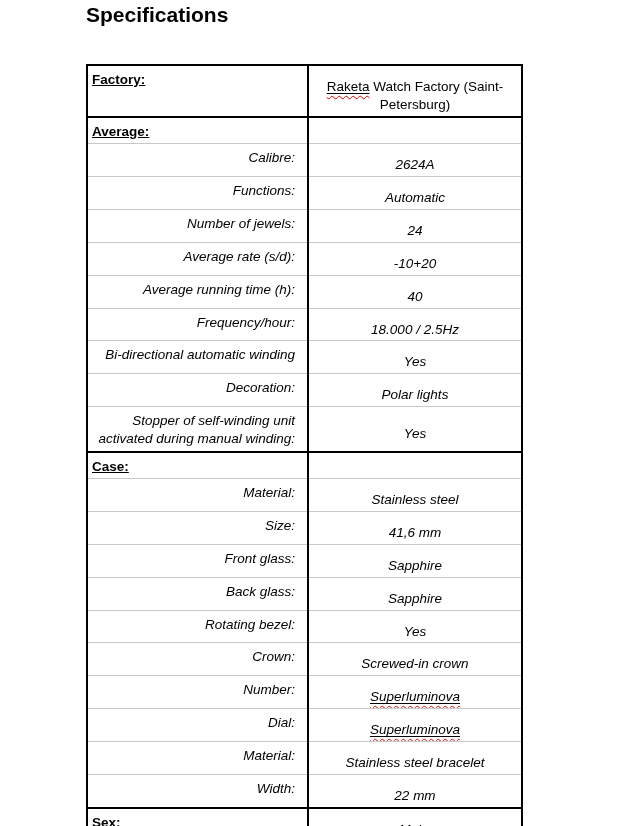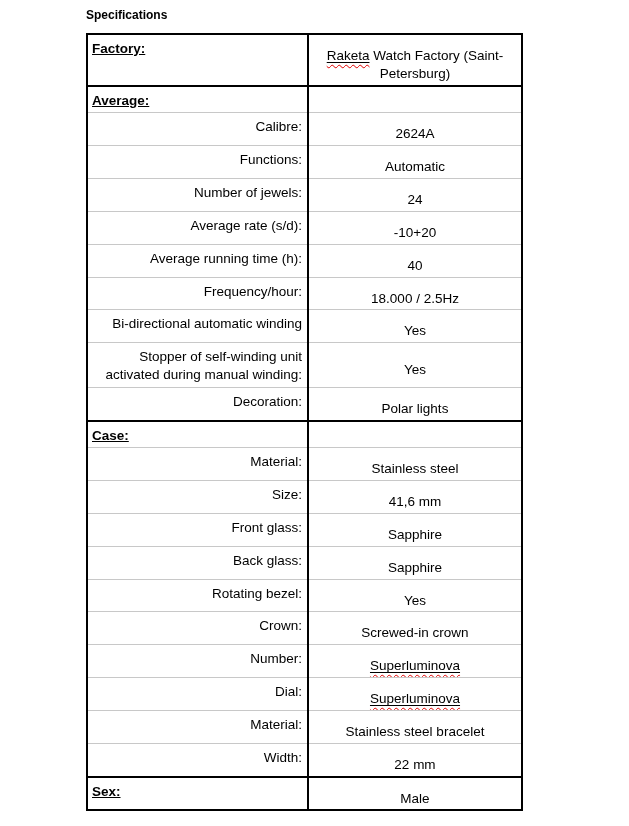--- a/index.html
+++ b/index.html
@@ -2,40 +2,40 @@
 <html><head>
 <meta charset="utf-8">
 <style>
   html,body{margin:0;padding:0;}
   body{
     width:629px;height:826px;background:#ffffff;
     font-family:"Liberation Sans","DejaVu Sans",sans-serif;
     color:#000000;position:relative;overflow:hidden;
   }
   .doc{position:absolute;left:86px;top:7px;width:437px;}
-  .doc-title{font-size:12px;font-weight:bold;margin:0 0 10px 0;line-height:16px;}
+  .doc-title{font-size:21px;font-weight:bold;margin:0 0 41px 0;line-height:16px;}
   table.spec{
     border-collapse:collapse;width:435px;table-layout:fixed;
     border:2px solid #000000;
   }
   table.spec col.c-label{width:221px;}
   table.spec col.c-value{width:214px;}
   td{font-size:13.5px;line-height:1.32;overflow:hidden;}
   td.label-cell{
     border-right:2px solid #000000;
     text-align:right;vertical-align:top;
-    padding:5px 5px 3px 4px;
+    padding:5px 12px 3px 4px;
   }
   td.value-cell{
     text-align:center;vertical-align:middle;
     padding:12px 6px 2px 6px;
   }
   tr.item{height:27px;}
   tr.section{height:25px;}
-  tr.item td{border-top:1px solid #c8c8c8;}
+  tr.item td{border-top:1px solid #c8c8c8;font-style:italic;}
   tr.section td{border-top:2px solid #000000;}
   tr.section td.label-cell{
     text-align:left;font-weight:bold;text-decoration:underline;
   }
   .misspelled{
     text-decoration:underline solid #000000;
     text-underline-offset:2px;
   }
   .misspelled .wavy{
     text-decoration:underline wavy #e00000;
@@ -85,26 +85,26 @@
         </tr>
         <tr class="item">
           <td class="label-cell"><span>Frequency/hour:</span></td>
           <td class="value-cell"><span>18.000 / 2.5Hz</span></td>
         </tr>
         <tr class="item">
           <td class="label-cell"><span>Bi-directional automatic winding</span></td>
           <td class="value-cell"><span>Yes</span></td>
         </tr>
         <tr class="item">
+          <td class="label-cell"><span>Decoration:</span></td>
+          <td class="value-cell"><span>Polar lights</span></td>
+        </tr>
+        <tr class="item">
           <td class="label-cell"><span>Stopper of self-winding unit activated during manual winding:</span></td>
           <td class="value-cell"><span>Yes</span></td>
-        </tr>
-        <tr class="item">
-          <td class="label-cell"><span>Decoration:</span></td>
-          <td class="value-cell"><span>Polar lights</span></td>
         </tr>
         <tr class="section">
           <td class="label-cell"><span>Case:</span></td>
           <td class="value-cell"></td>
         </tr>
         <tr class="item">
           <td class="label-cell"><span>Material:</span></td>
           <td class="value-cell"><span>Stainless steel</span></td>
         </tr>
         <tr class="item">

